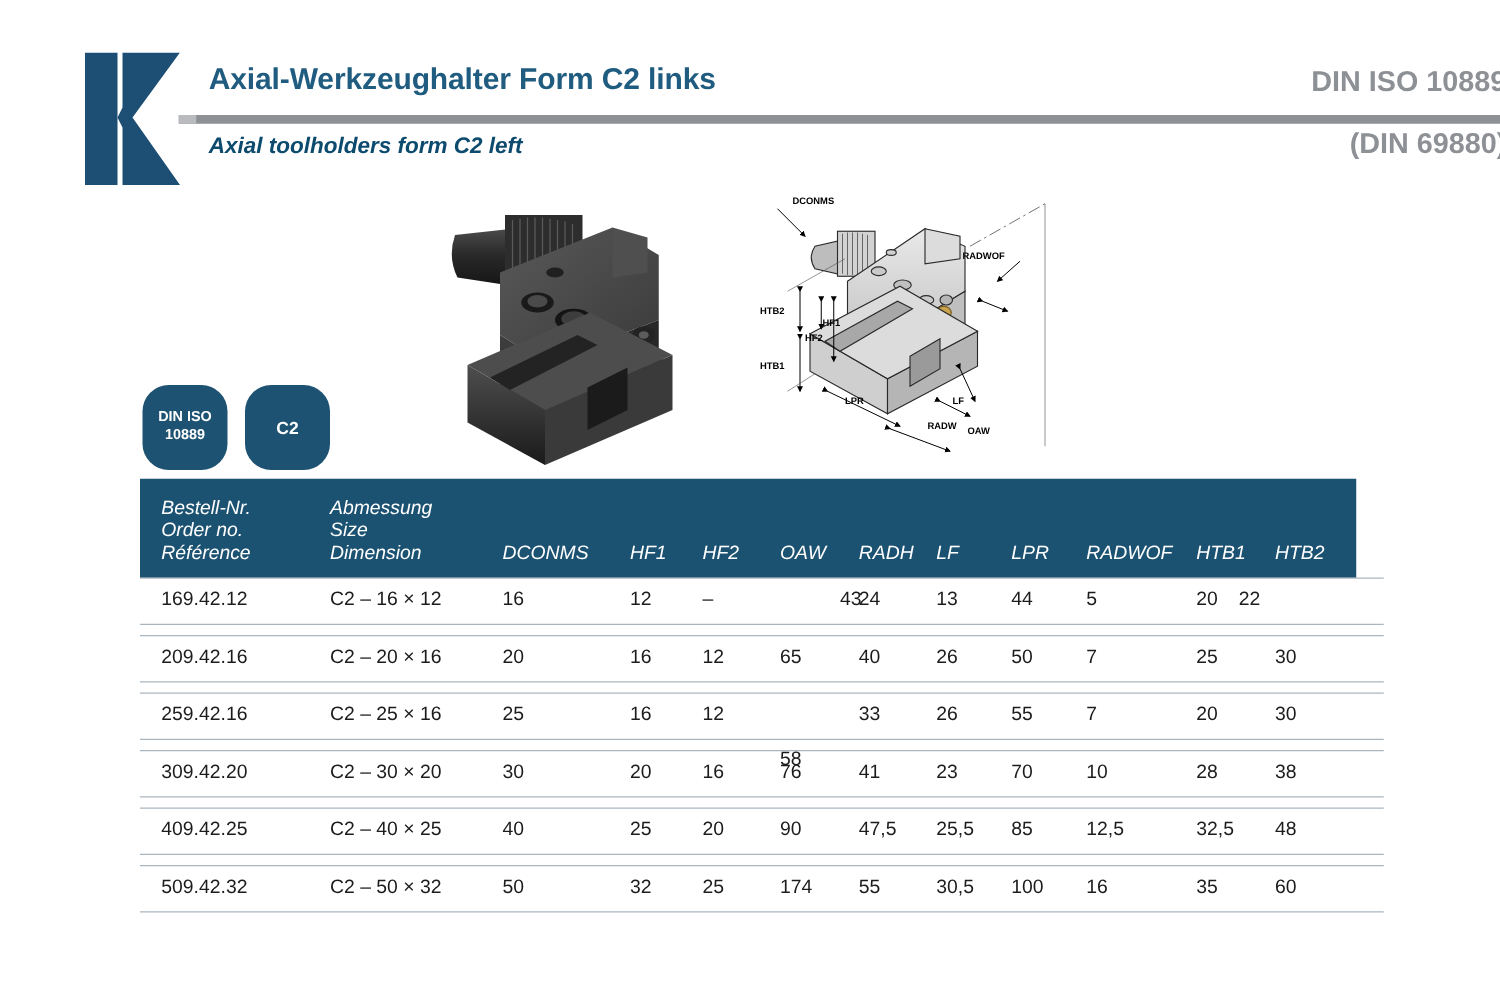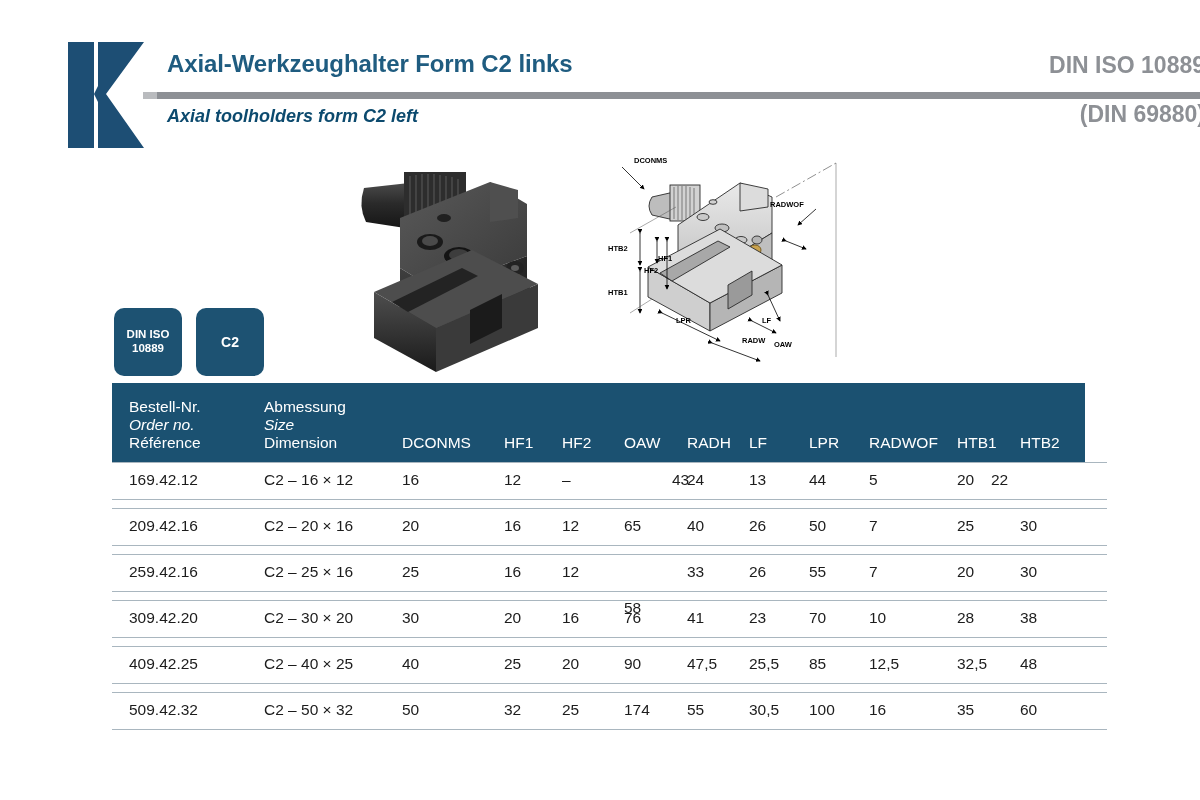--- a/index.html
+++ b/index.html
@@ -99,21 +99,21 @@
   
   .drawing {
     position: absolute;
     left: 600px; top: 145px;
     width: 262px; height: 232px;
   }
 
   
   .badge {
     position: absolute;
-    border-radius: 10px;
+    border-radius: 21px;
     background: #1d5272;
     color: #ffffff;
     display: flex;
     align-items: center;
     justify-content: center;
     text-align: center;
     line-height: 1.2;
   }
   .badge-din {
     left: 114px; top: 308px;
@@ -141,20 +141,21 @@
     width: 973px;
     position: relative;
     color: #ffffff;
   }
 
   .th {
     position: absolute;
     font-size: 15.5px;
     color: #ffffff;
     white-space: nowrap;
+    font-style: italic;
   }
   .th-l1 { top: 15px; }
   .th-l2 { top: 33px; font-style: italic; }
   .th-l3 { top: 51px; }
 
   .rowsep {
     width: 995px;
     height: 1px;
     background: #a9b6bf;
   }

